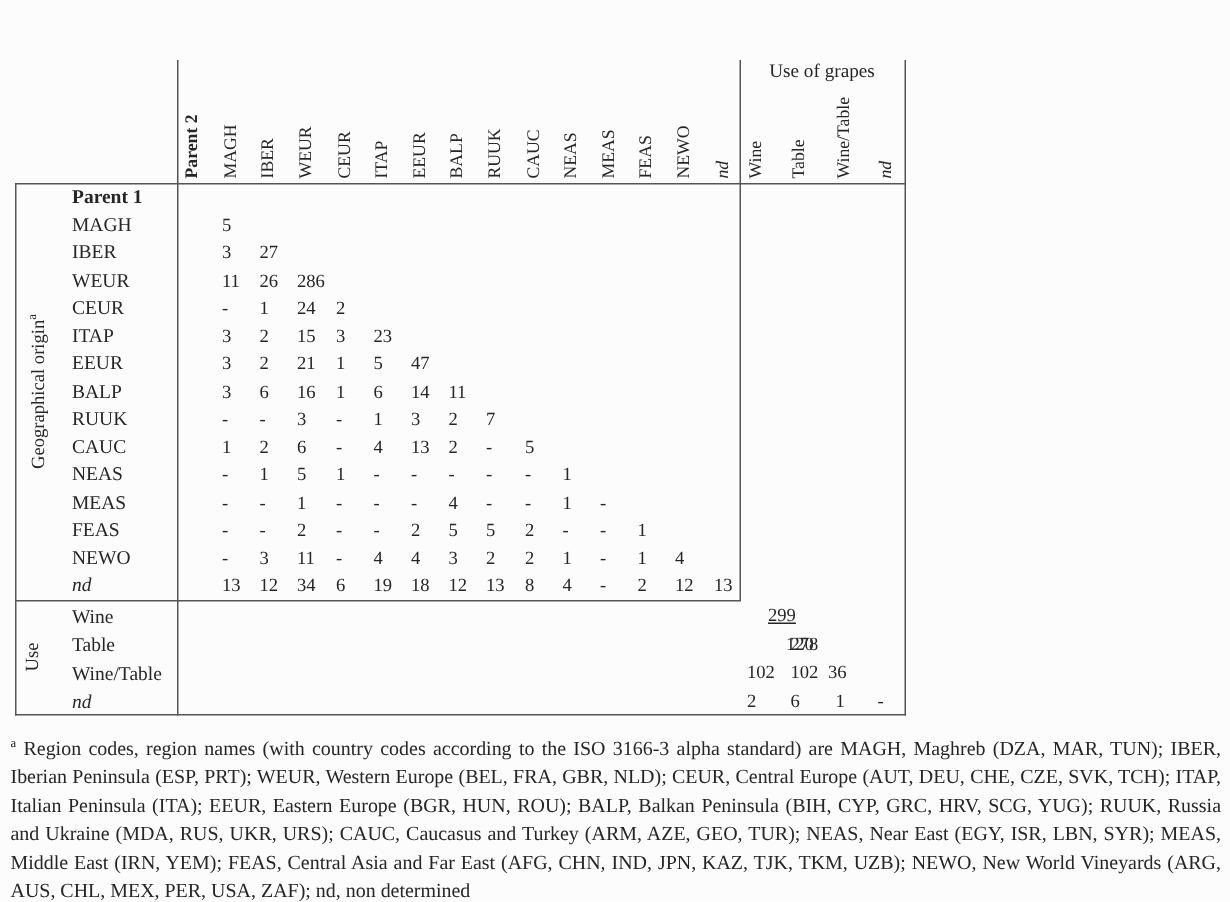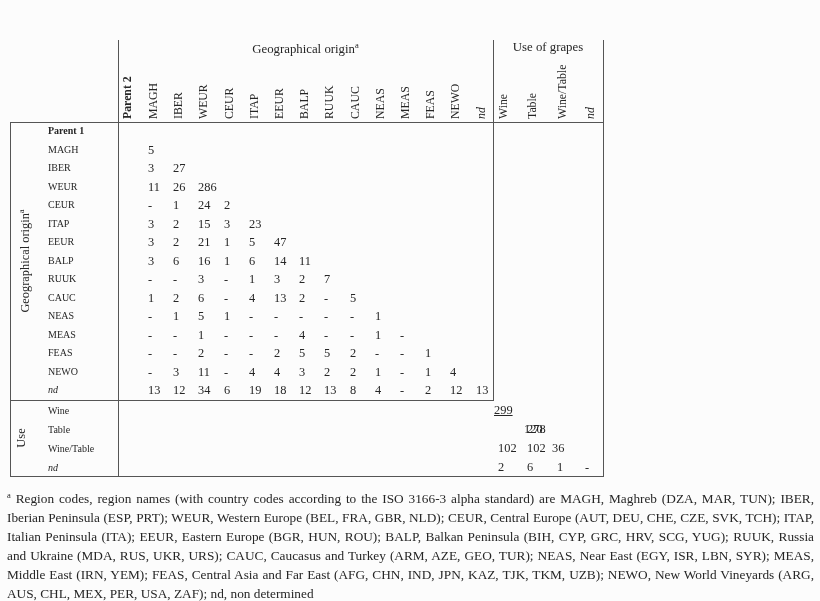--- a/index.html
+++ b/index.html
@@ -6,39 +6,36 @@
   #page{position:relative;width:820px;height:601px;background:#fcfcfc;
         font-family:"Liberation Serif","DejaVu Serif",serif;color:#262626;overflow:hidden}
   .line{position:absolute;background:#555}
   .vl{width:1px}
   .hl{height:1px}
   .rot{position:absolute;transform:rotate(-90deg);transform-origin:0 0;white-space:nowrap}
   .colrot{position:absolute;top:119px;width:80px;transform:rotate(-90deg);transform-origin:0 0;
           white-space:nowrap;font-size:11.8px;line-height:13px}
   .grouprot{text-align:center;font-size:12.4px;line-height:14px}
   .trow{position:absolute;left:0;width:100%}
-  .rlabel{position:absolute;font-size:10px}
+  .rlabel{position:absolute;font-size:13px}
   .cell{position:absolute;font-size:12.4px}
   .bold{font-weight:bold}
   .it{font-style:italic}
   #geo-title,#use-title{position:absolute;top:40px;text-align:center;font-size:12.8px}
   #geo-title{left:118px;width:375px}
   #use-title{left:493px;width:110px}
   sup{font-size:8.5px}
   #footnote{position:absolute;left:7px;top:486px;width:807px;font-size:13.3px;line-height:19px;
             text-align:justify}
 </style>
 </head>
 <body>
 
 <div id="page">
 
-  <div id="geo-title">
-    <span>Geographical origin</span><sup>a</sup>
-  </div>
   <div id="use-title">Use of grapes</div>
 
   <div class="colrot bold" style="left:121px">Parent 2</div>
 
   <div id="geo-col-labels">
       <div class="colrot" style="left: 147px;">MAGH</div>
       <div class="colrot" style="left: 172px;">IBER</div>
       <div class="colrot" style="left: 197px;">WEUR</div>
       <div class="colrot" style="left: 223px;">CEUR</div>
       <div class="colrot" style="left: 248px;">ITAP</div>
@@ -212,21 +209,21 @@
         <span class="cell" style="left: 375px;">4</span>
         <span class="cell" style="left: 400px;">-</span>
         <span class="cell" style="left: 425px;">2</span>
         <span class="cell" style="left: 450px;">12</span>
         <span class="cell" style="left: 476px;">13</span>
       </div>
     </div>
   <div id="use-rows">
       <div class="trow" style="top: 400.5px; height: 19px; line-height: 19px;">
         <span class="rlabel" style="left: 48px;">Wine</span>
-        <span class="cell" style="left: 494px; text-decoration: underline;">299</span>
+        <span class="cell" style="left: 512px; text-decoration: underline;">299</span>
       </div>
       <div class="trow" style="top: 419.5px; height: 19px; line-height: 19px;">
         <span class="rlabel" style="left: 48px;">Table</span>
         <span class="cell" style="left: 524px;">120</span>
         <span class="cell" style="left: 527px;">278</span>
       </div>
       <div class="trow" style="top: 438.5px; height: 19px; line-height: 19px;">
         <span class="rlabel" style="left: 48px;">Wine/Table</span>
         <span class="cell" style="left: 498px;">102</span>
         <span class="cell" style="left: 527px;">102</span>

